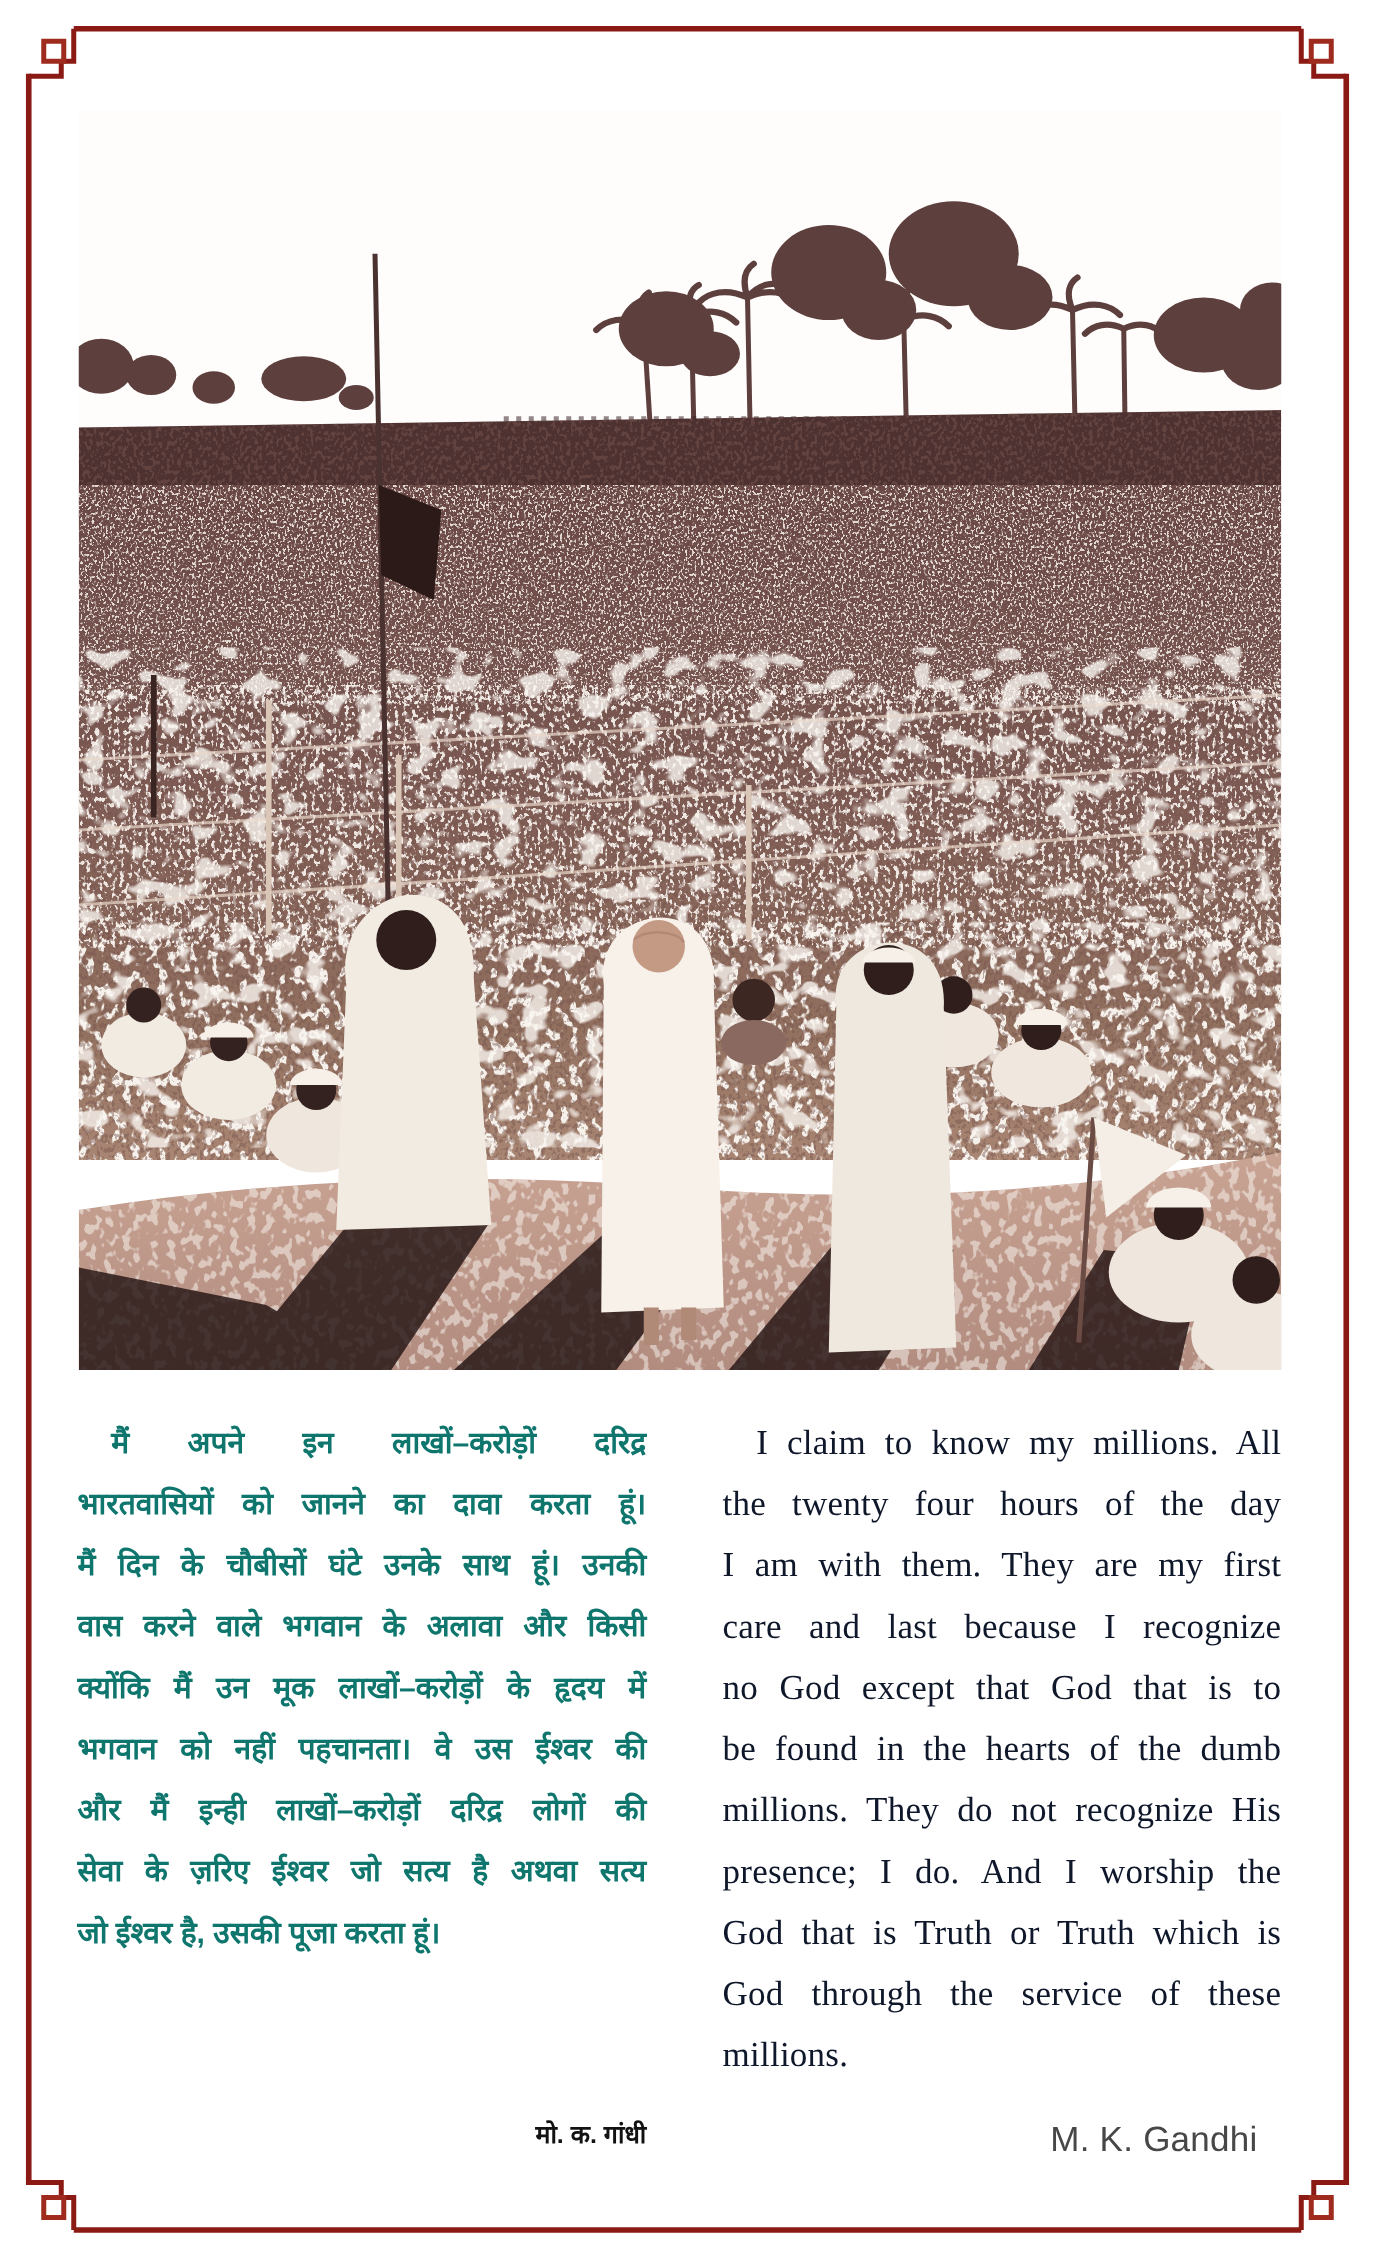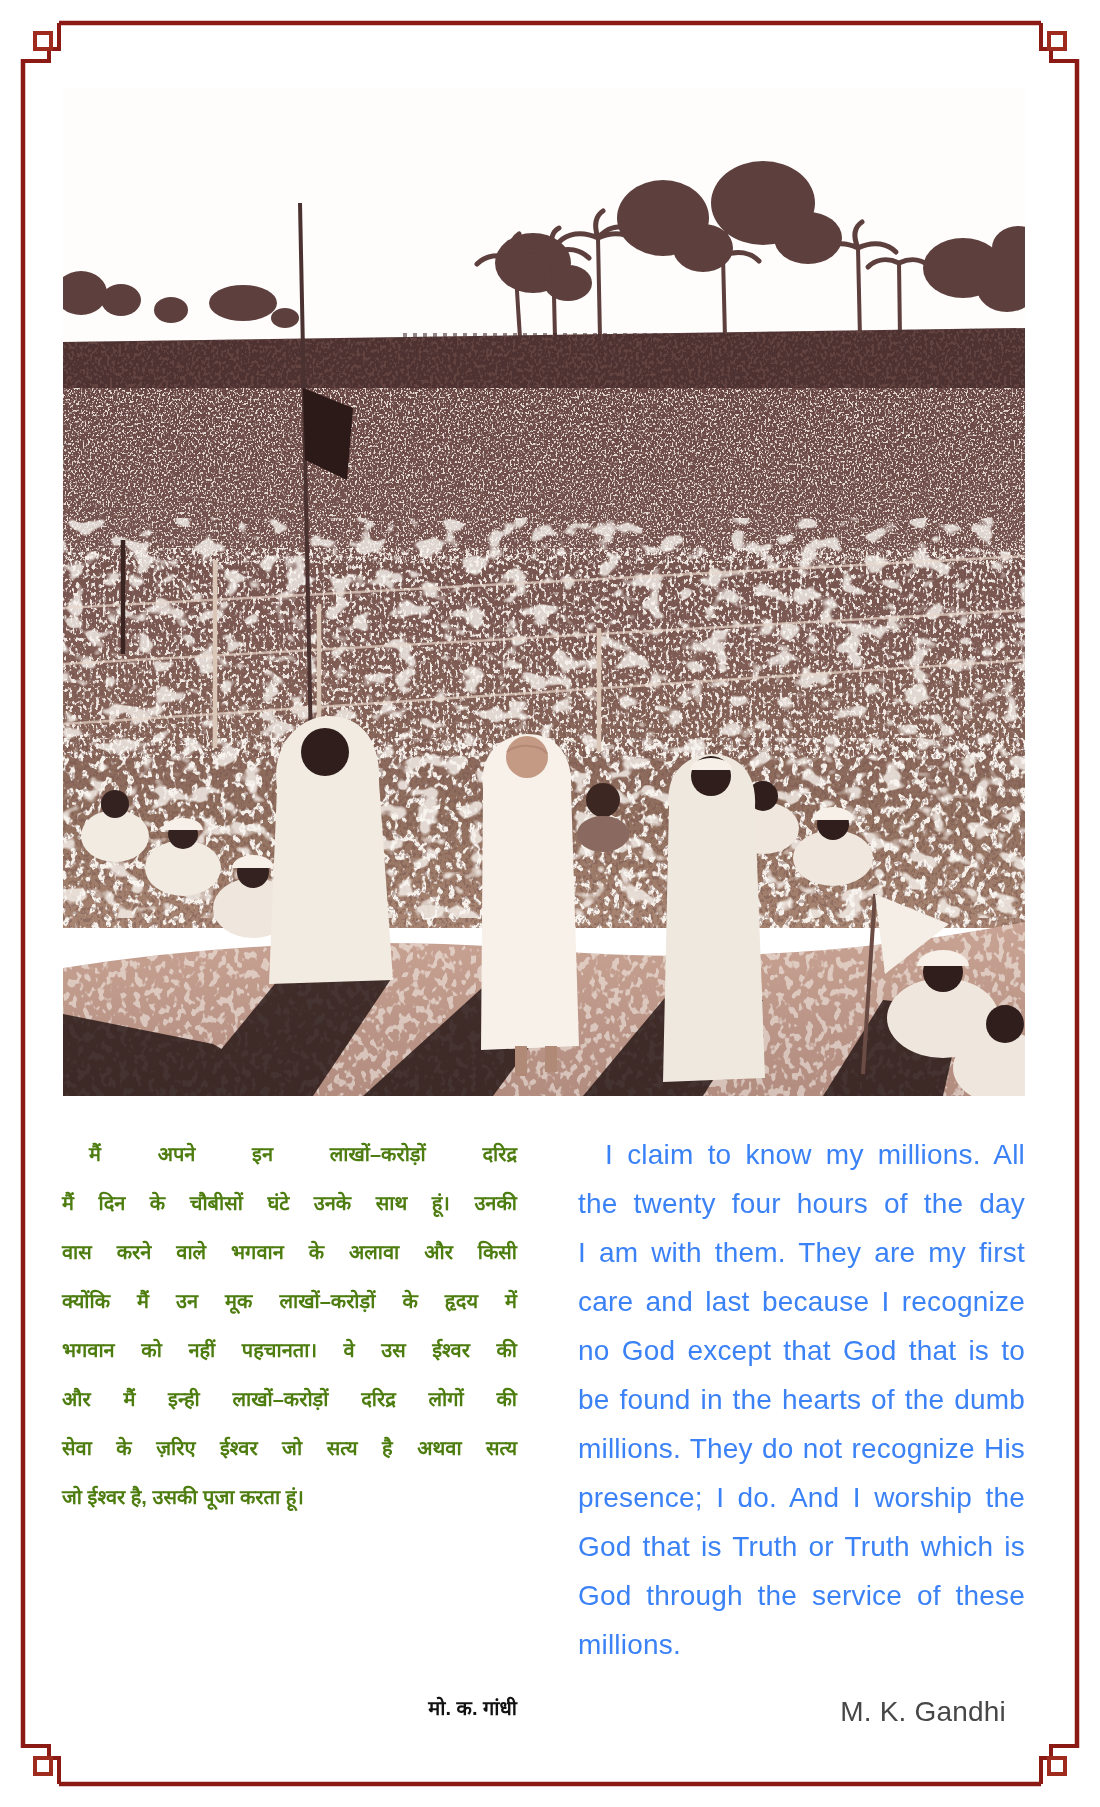--- a/index.html
+++ b/index.html
@@ -6,22 +6,22 @@
   .page{position:relative;width:1100px;height:1807px;background:#ffffff;overflow:hidden;
         font-family:"Liberation Sans","DejaVu Sans",sans-serif;}
   .border-svg{position:absolute;left:0;top:0;width:1100px;height:1807px;pointer-events:none;}
   .photo{position:absolute;left:63px;top:88px;width:962px;height:1008px;}
   .photo svg{display:block;width:100%;height:100%;}
   .col{position:absolute;top:1130px;}
   .col-hi{left:62px;width:455px;}
   .col-en{left:578px;width:447px;}
   .ln{margin:0;height:49px;line-height:49px;width:100%;box-sizing:border-box;
       text-align:justify;text-align-last:justify;white-space:nowrap;}
-  .hi{font-size:20px;font-weight:700;color:#4d7c0f;font-family:"Liberation Sans","DejaVu Sans",sans-serif;}
-  .en{font-size:28px;font-weight:400;color:#3b82f6;letter-spacing:.2px;}
+  .hi{font-size:24px;font-weight:700;color:#0f766e;font-family:"Liberation Sans","DejaVu Sans",sans-serif;}
+  .en{font-size:28px;font-weight:400;color:#0f172a;letter-spacing:.2px;font-family:Liberation Serif, serif;}
   .ind{padding-left:27px;}
   .last{text-align-last:left;}
   .attr{position:absolute;margin:0;text-align:right;text-align-last:right;height:40px;line-height:40px;}
   .attr-hi{left:62px;top:1688px;width:455px;font-size:20px;font-weight:700;color:#121212;}
   .attr-en{left:559px;top:1692px;width:447px;font-size:28px;font-weight:400;color:#474747;letter-spacing:.2px;}
 </style>
 </head>
 <body>
 
 <div class="page">
@@ -218,20 +218,21 @@
           <path d="M606,718 C602,686 622,668 648,666 C676,666 694,686 692,718 L702,990 L600,994 Z" fill="#efe8df"></path>
           <circle cx="648" cy="688" r="20" fill="#2f1e1b"></circle>
           <path d="M627,682 a21,12 0 0 1 42,0" fill="#f6f0e8"></path>
         </g>
       </g>
     </svg>
   </div>
 
   <div class="col col-hi" lang="hi">
     <p class="ln hi ind">मैं अपने इन लाखों–करोड़ों दरिद्र</p>
+    <p class="ln hi">भारतवासियों को जानने का दावा करता हूं।</p>
     <p class="ln hi">मैं दिन के चौबीसों घंटे उनके साथ हूं। उनकी</p>
     <p class="ln hi">वास करने वाले भगवान के अलावा और किसी</p>
     <p class="ln hi">क्योंकि मैं उन मूक लाखों–करोड़ों के हृदय में</p>
     <p class="ln hi">भगवान को नहीं पहचानता। वे उस ईश्वर की</p>
     <p class="ln hi">और मैं इन्ही लाखों–करोड़ों दरिद्र लोगों की</p>
     <p class="ln hi">सेवा के ज़रिए ईश्वर जो सत्य है अथवा सत्य</p>
     <p class="ln hi last">जो ईश्वर है, उसकी पूजा करता हूं।</p>
   </div>
 
   <div class="col col-en">

